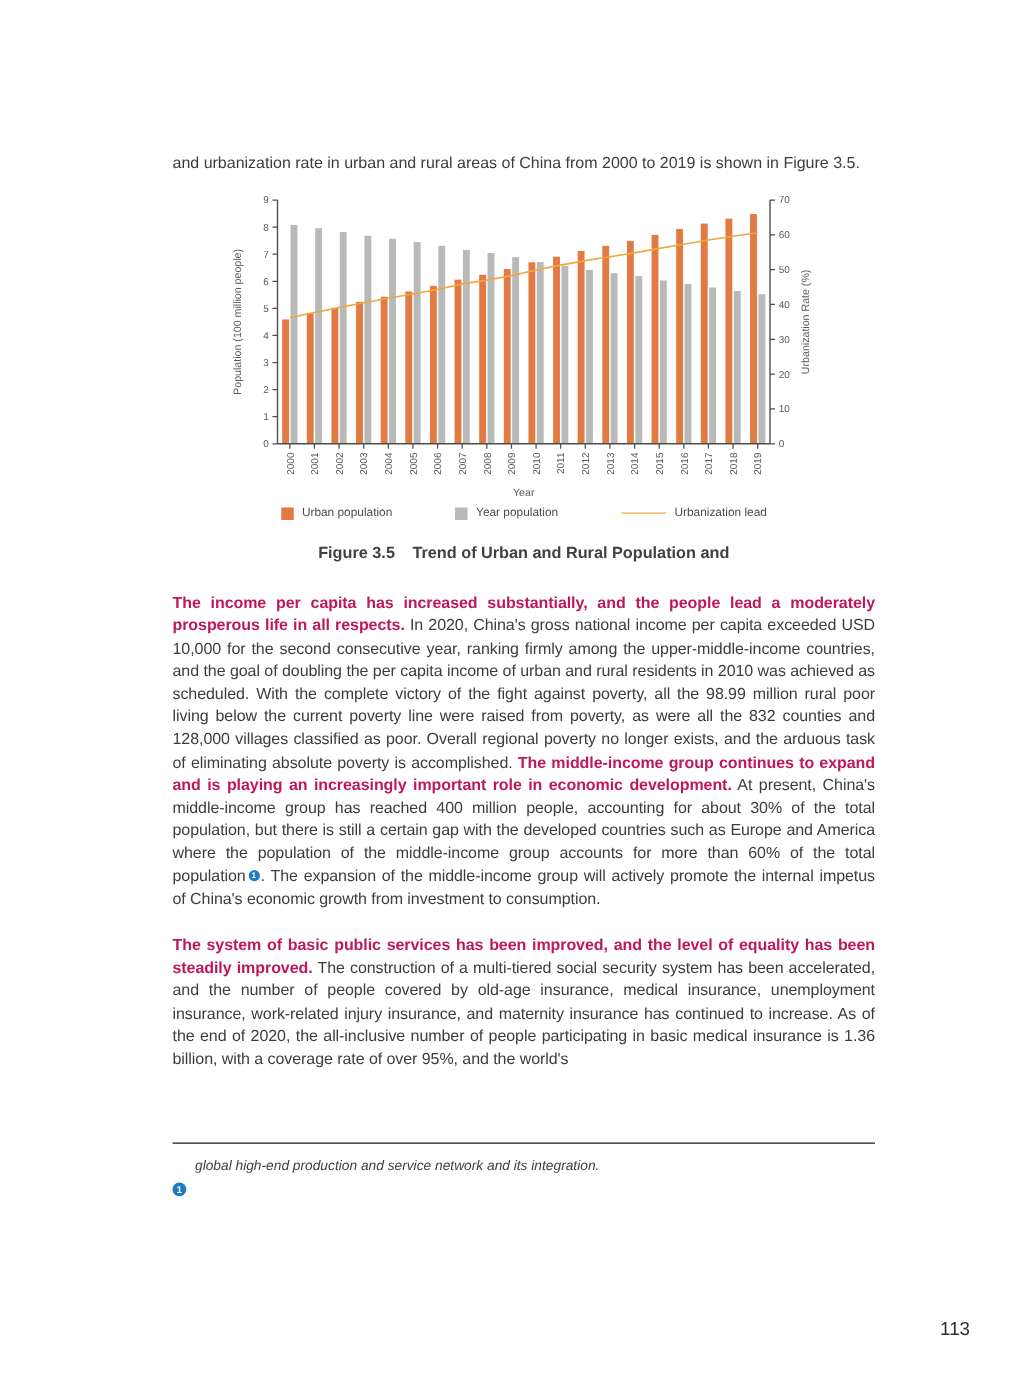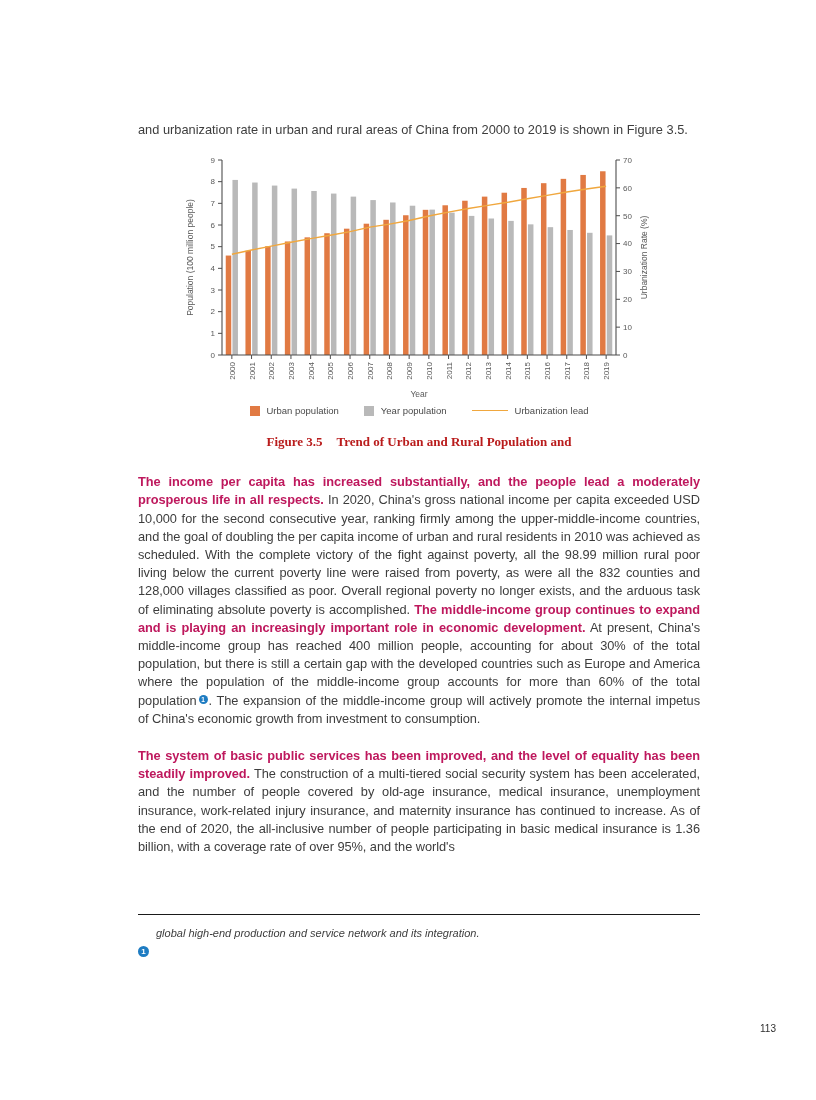--- a/index.html
+++ b/index.html
@@ -8,37 +8,37 @@
     font-family:"Liberation Sans", sans-serif;color:#3d3d3d;
     -webkit-font-smoothing:antialiased;overflow:hidden;
   }
   .content{position:absolute;left:138px;top:121px;width:562px;}
   .intro{font-size:12.8px;line-height:18.2px;text-align:justify;margin:0;}
   .body-para{font-size:12.8px;line-height:18.2px;text-align:justify;margin:19px 0 0 0;letter-spacing:-0.05px;}
   .body-para b{color:#be185d;}
   .figure-block{margin-top:11px;text-align:center;}
   .chart-wrap{display:flex;justify-content:center;}
   svg text{font-family:"Liberation Sans", sans-serif;}
-  .legend{display:flex;justify-content:center;align-items:center;gap:25px;margin-top:3px;font-size:9.5px;color:#4a4a4a;}
+  .legend{display:flex;justify-content:center;align-items:center;gap:50px;margin-top:3px;font-size:9.5px;color:#4a4a4a;}
   .legend-item{display:flex;align-items:center;gap:7px;}
   .legend-sq{width:10px;height:10px;display:inline-block;}
   .legend-ln{width:36px;height:0;border-top:1.6px solid #f0a73e;display:inline-block;}
   .caption{margin-top:15px;font-weight:bold;font-size:13px;line-height:21px;}
   .caption div{white-space:nowrap;}
   .cap-gap{display:inline-block;width:14px;}
   .fn-ref{display:inline-block;width:9px;height:9px;border-radius:50%;
     color:#fff;font-size:6.5px;font-weight:bold;line-height:9px;text-align:center;
     vertical-align:3px;margin:0 1px 0 2px;font-style:normal;}
   .footnotes{position:absolute;left:138px;top:914px;width:562px;font-size:11px;line-height:16.5px;color:#3d3d3d;text-align:justify;}
   .fn-rule{border:0;border-top:1.7px solid #1a1a1a;margin:0 0 10px 0;}
   .fn-cont{padding-left:18px;font-style:italic;}
   .fn-item{padding-left:18px;position:relative;margin-top:2px;}
   .fn-marker{position:absolute;left:0;top:2.5px;width:11px;height:11px;border-radius:50%;
     color:#fff;font-size:8px;font-weight:bold;line-height:11px;text-align:center;}
-  .page-number{position:absolute;top:1023px;right:40px;font-size:10px;color:#2e2e2e;}
+  .page-number{position:absolute;top:1055px;right:40px;font-size:15px;color:#2e2e2e;}
 </style>
 </head>
 <body>
 
 <div class="content">
 
   <p class="intro">
     <span>and urbanization rate in urban and rural areas of China from 2000 to 2019 is shown in Figure 3.5.</span>
   </p>
 
@@ -179,21 +179,21 @@
       <div class="legend-item">
         <span class="legend-sq" style="background: rgb(185, 185, 185);"></span>
         <span>Year population</span>
       </div>
       <div class="legend-item">
         <span class="legend-ln" style="border-top-color: rgb(240, 167, 62);"></span>
         <span>Urbanization lead</span>
       </div>
     </div>
 
-    <div class="caption" style="color: #b91c1c; font-family: Liberation Serif, serif;">
+    <div class="caption" style="color: #404040;">
       <div>
         <span>Figure 3.5</span><span class="cap-gap"></span><span>Trend of Urban and Rural Population and</span>
       </div>
     </div>
   </div>
 
   <p class="body-para" style="margin-top:21px;">
     <b>The income per capita has increased substantially, and the people lead a moderately prosperous life in all respects.</b><span> In 2020, China's gross national income per capita exceeded USD 10,000 for the second consecutive year, ranking firmly among the upper-middle-income countries, and the goal of doubling the per capita income of urban and rural residents in 2010 was achieved as scheduled. With the complete victory of the fight against poverty, all the 98.99 million rural poor living below the current poverty line were raised from poverty, as were all the 832 counties and 128,000 villages classified as poor. Overall regional poverty no longer exists, and the arduous task of eliminating absolute poverty is accomplished. </span><b>The middle-income group continues to expand and is playing an increasingly important role in economic development.</b><span> At present, China's middle-income group has reached 400 million people, accounting for about 30% of the total population, but there is still a certain gap with the developed countries such as Europe and America where the population of the middle-income group accounts for more than 60% of the total population</span><span class="fn-ref" style="background: rgb(30, 124, 194);">1</span><span>. The expansion of the middle-income group will actively promote the internal impetus of China's economic growth from investment to consumption.</span>
   </p>
 

